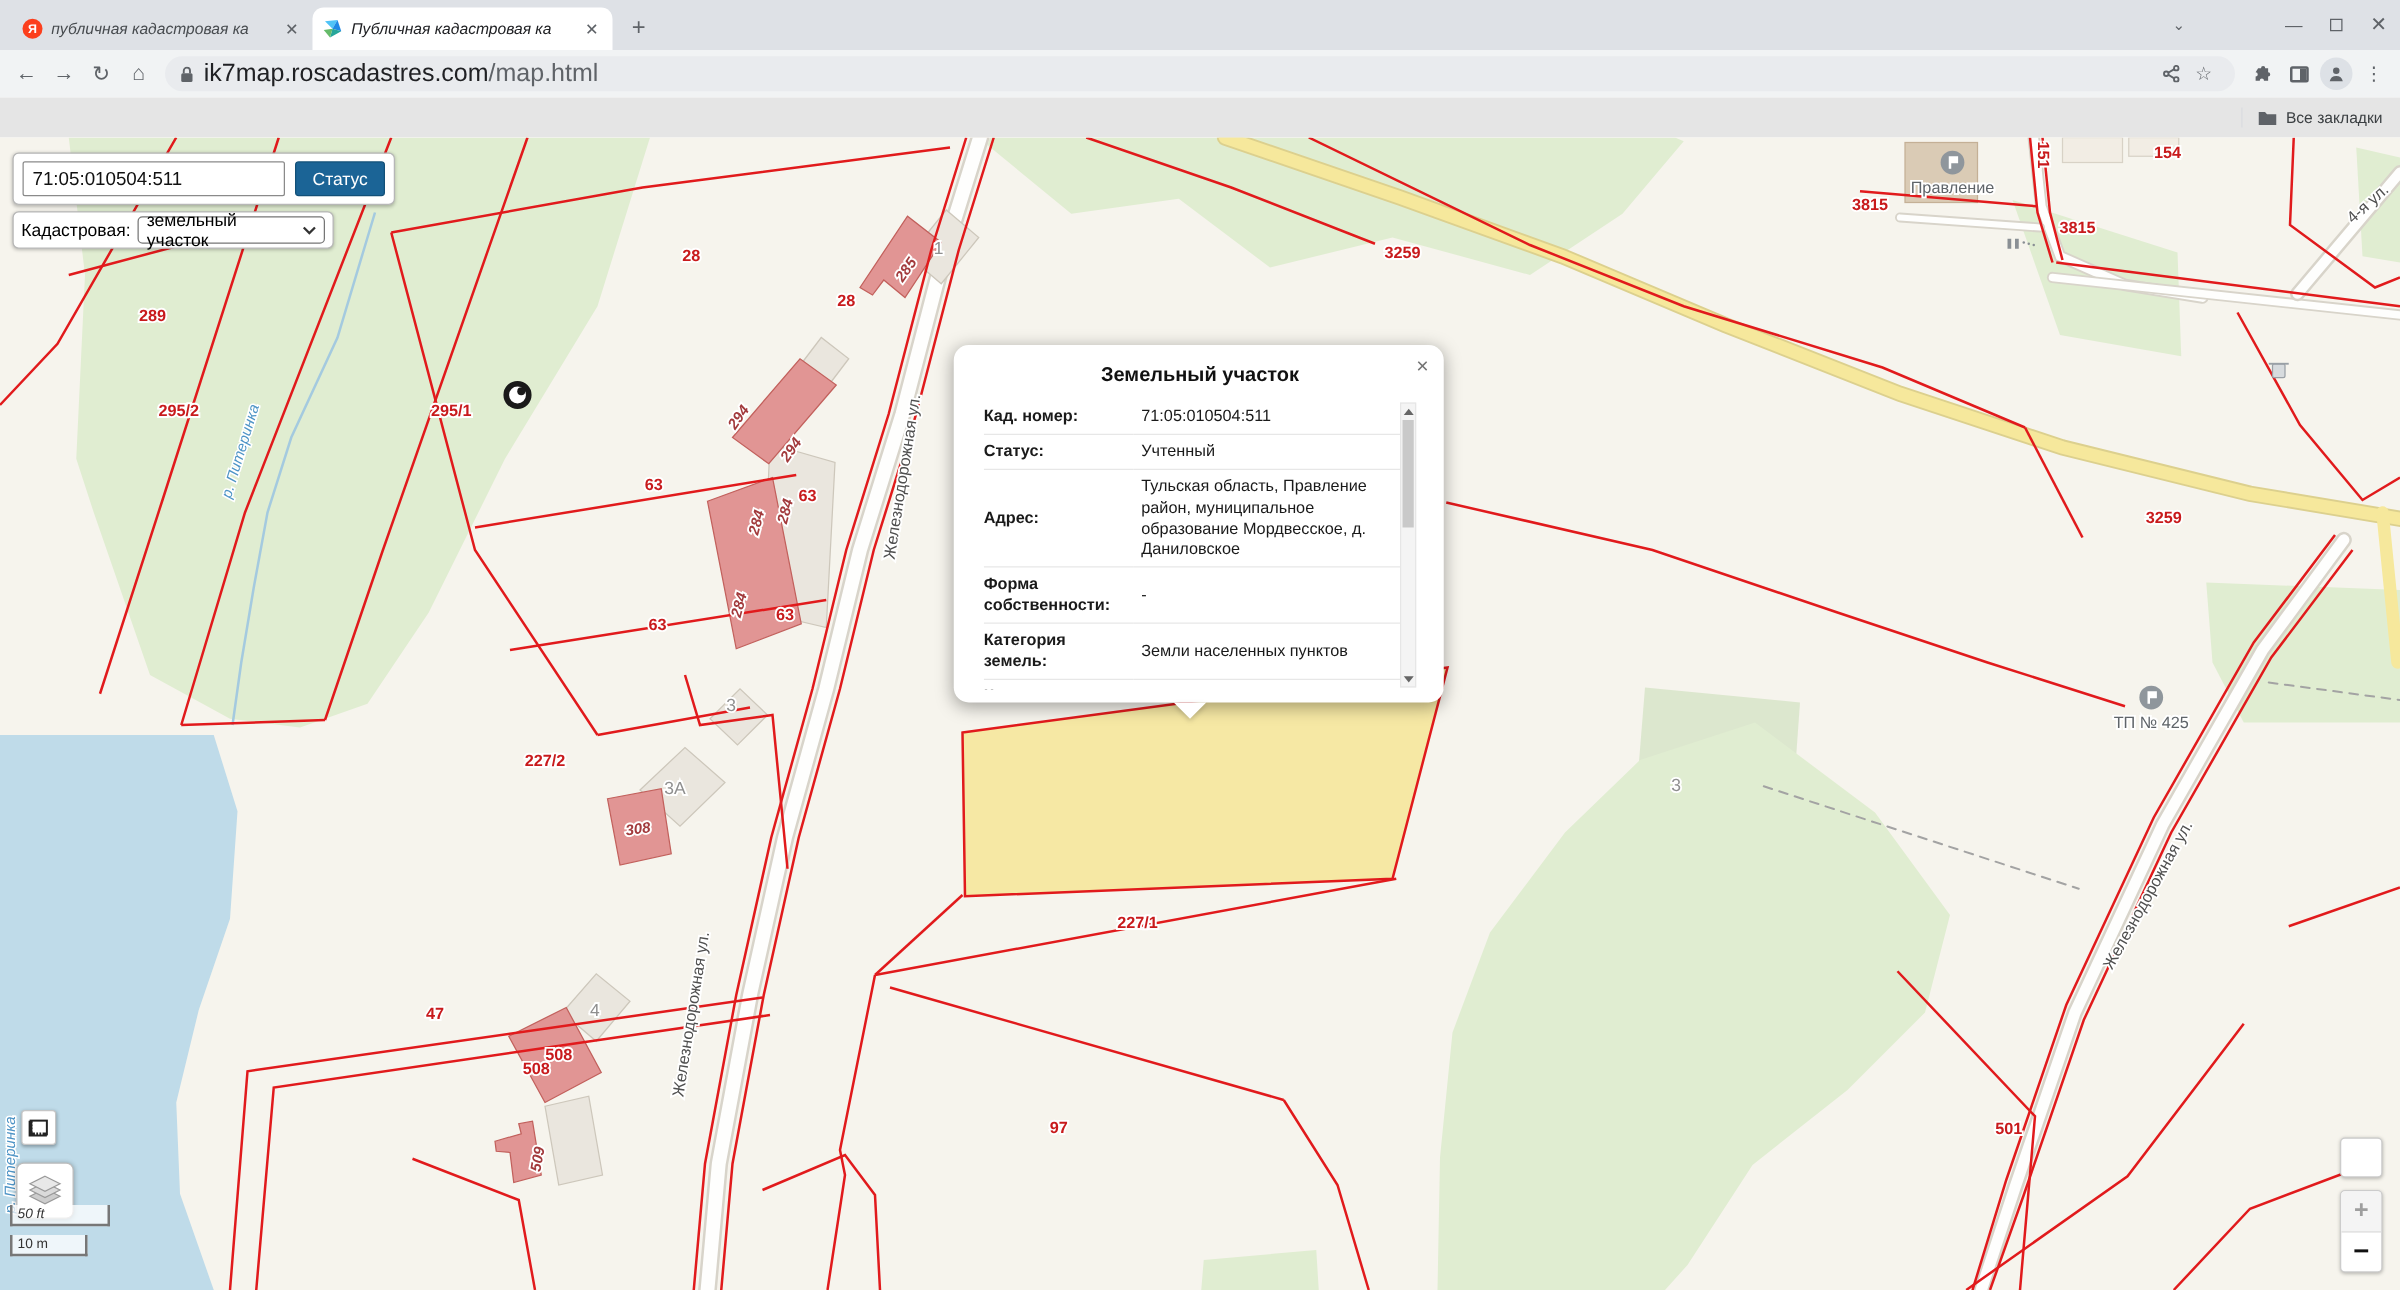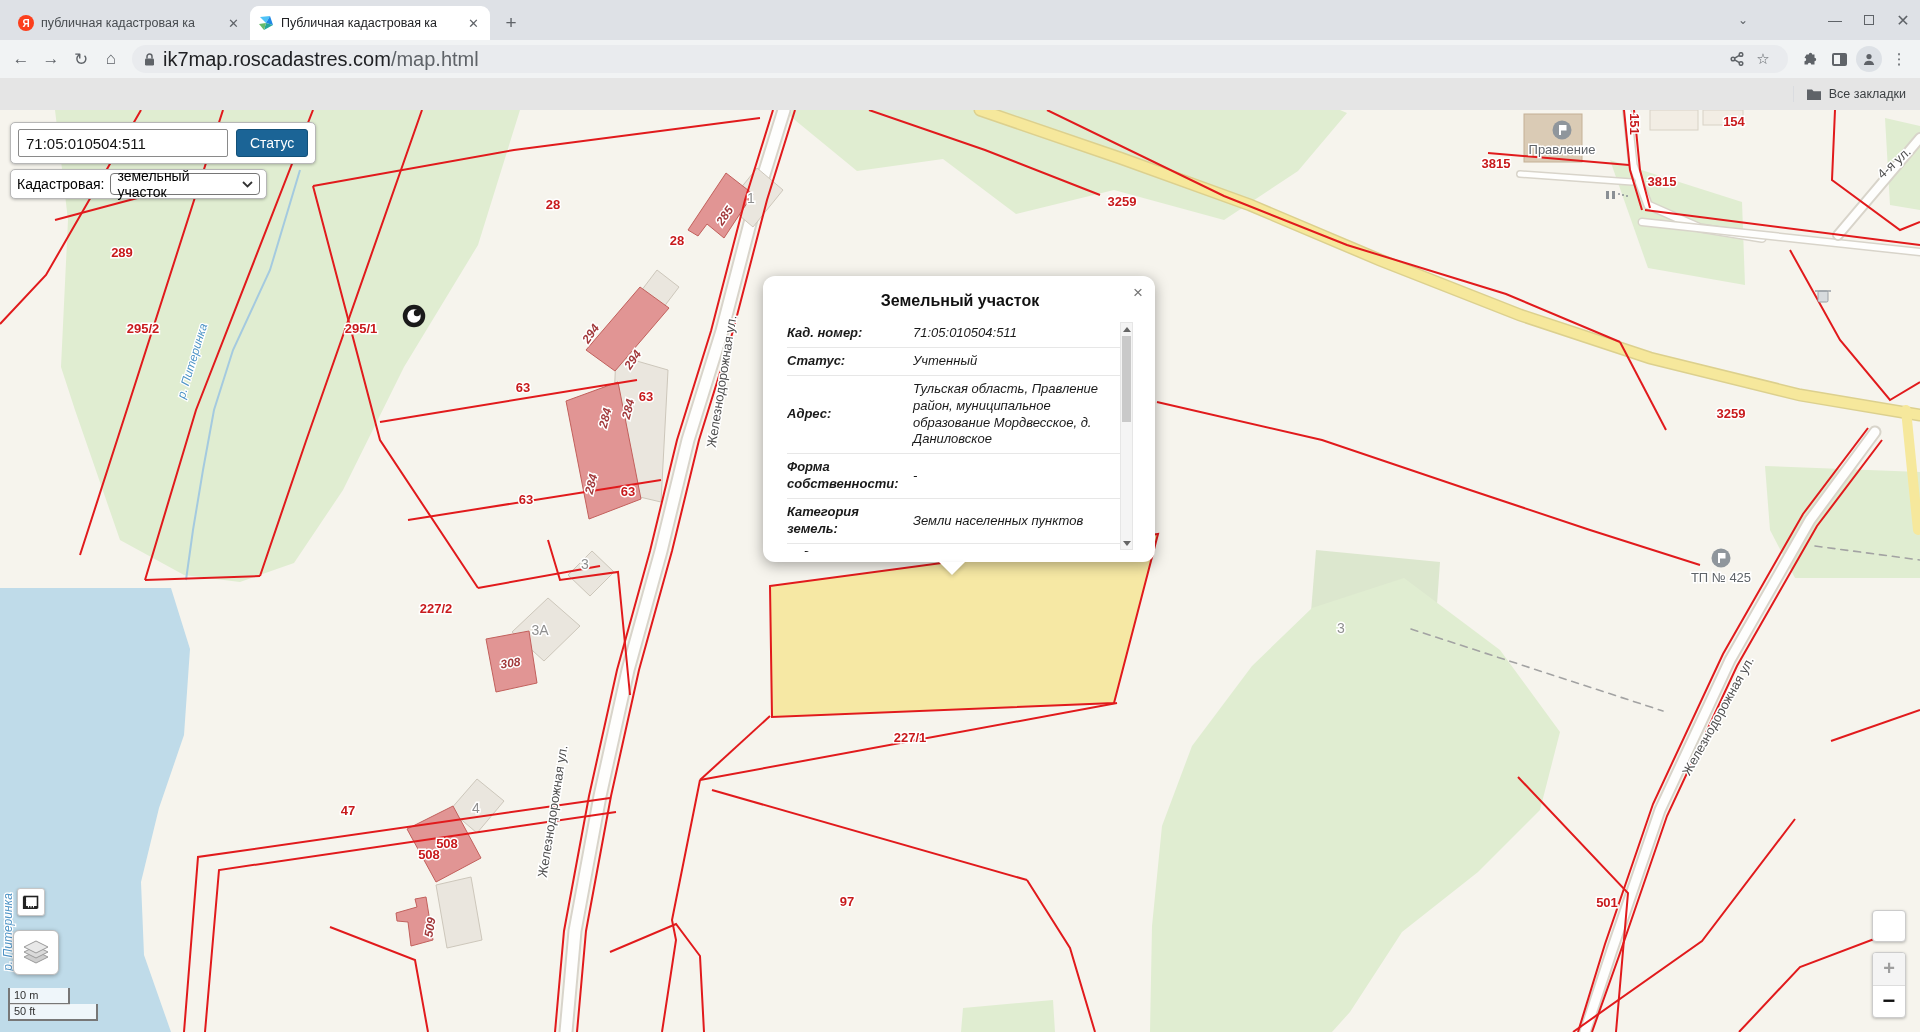--- a/index.html
+++ b/index.html
@@ -5,21 +5,21 @@
   html,body{margin:0;padding:0;width:1920px;height:1032px;overflow:hidden;
     font-family:"Liberation Sans",sans-serif;background:#fff;}
   *{box-sizing:border-box;}
 
   
   .tabstrip{position:relative;height:40px;background:#DEE1E6;display:flex;align-items:flex-end;padding-left:10px;}
   .tab{width:240px;height:34px;display:flex;align-items:center;padding:0 8px;font-size:12.5px;color:#474B4F;border-radius:9px 9px 0 0;}
   .tab.active{background:#fff;color:#202124;}
   .tab .fav{width:16px;height:16px;flex:0 0 16px;display:flex;align-items:center;justify-content:center;}
   .fav-ya{width:16px;height:16px;border-radius:50%;background:#FC3F1D;color:#fff;font-size:10px;font-weight:bold;display:flex;align-items:center;justify-content:center;}
-  .tab .ttl{flex:1;white-space:nowrap;overflow:hidden;margin:16px 7px;}
+  .tab .ttl{flex:1;white-space:nowrap;overflow:hidden;margin:16px 7px;font-style:italic;}
   .tab .cls{width:17px;height:17px;border-radius:50%;display:flex;align-items:center;justify-content:center;font-size:13px;color:#5F6368;}
   .newtab{width:28px;height:28px;margin:0 0 3px 7px;display:flex;align-items:center;justify-content:center;font-size:19px;color:#5F6368;}
   .wc{position:absolute;top:0;right:0;height:40px;display:flex;align-items:center;}
   .wcb{width:34px;height:40px;display:flex;align-items:center;justify-content:center;color:#5F6368;font-size:14px;}
   .wc-max i{display:block;width:10px;height:10px;border:1.6px solid #5F6368;}
   .wc-chev{margin-right:58px;font-size:12px;}
 
   .toolbar{height:38px;background:#F1F3F4;display:flex;align-items:center;padding:0 6px;}
   .navb{width:30px;height:30px;display:flex;align-items:center;justify-content:center;font-size:17px;color:#5F6368;border-radius:50%;}
   .omnibox{flex:1;height:28px;background:#E9EBEE;border-radius:14px;display:flex;align-items:center;padding:0 12px;margin:0 6px;}
@@ -57,21 +57,21 @@
   .ctl-search input{width:210px;height:28px;border:1px solid #8a8a8a;border-radius:2px;font-size:15px;padding:0 7px;font-family:"Liberation Sans",sans-serif;color:#111;}
   .ctl-search button{height:28px;padding:0 13px;background:#1B6496;border:1px solid #125078;border-radius:3px;color:#fff;font-size:14px;font-family:"Liberation Sans",sans-serif;}
   .ctl-def{left:10px;top:59px;padding:3px 6px;gap:6px;font-size:14px;color:#000;}
   .selbox{width:150px;height:22px;border:1px solid #767676;border-radius:4px;background:#fff;display:flex;align-items:center;justify-content:space-between;padding:0 6px;font-size:14px;}
 
   
   .popup{position:absolute;left:763px;top:166px;width:392px;background:#fff;border-radius:12px;
     box-shadow:0 3px 14px rgba(0,0,0,.35);padding:14px 22px 10px 24px;}
   .popup-close{position:absolute;top:8px;right:12px;font-size:17px;color:#757575;cursor:pointer;line-height:1;}
   .popup-title{font-size:16px;font-weight:bold;text-align:center;color:#111;margin:2px 0 10px 0;}
-  .popup-body{position:relative;padding-right:8px;font-style:italic;}
+  .popup-body{position:relative;padding-right:8px;}
   .rows{height:232px;overflow:hidden;}
   .rows table{width:100%;border-collapse:collapse;font-size:13px;color:#1a1a1a;}
   .rows tr{border-bottom:1px solid #E7E7E7;}
   .rows td{padding:5px 0;vertical-align:middle;line-height:1.3;}
   .rows td.lbl{width:120px;font-weight:bold;padding-right:6px;}
   .rows td.val{padding-left:6px;}
   .sbar{position:absolute;right:0;top:2px;bottom:2px;width:13px;background:#F4F4F4;border:1px solid #E6E6E6;}
   .sb-up,.sb-dn{position:absolute;left:0;width:100%;height:12px;display:flex;align-items:center;justify-content:center;}
   .sb-up{top:0;} .sb-dn{bottom:0;}
   .tri-up{width:0;height:0;border-left:4px solid transparent;border-right:4px solid transparent;border-bottom:5px solid #666;}
@@ -79,21 +79,21 @@
   .sb-th{position:absolute;left:1px;right:1px;top:13px;height:86px;background:#C9C9C9;}
   .popup-tail{position:absolute;left:176px;bottom:-13px;width:0;height:0;
     border-left:13px solid transparent;border-right:13px solid transparent;border-top:13px solid #fff;
     filter:drop-shadow(0 2px 2px rgba(0,0,0,.18));}
 
   
   .btn-measure{position:absolute;left:17px;top:778px;width:28px;height:28px;background:#fff;border:1px solid #c6c6c6;border-radius:3px;box-shadow:0 1px 3px rgba(0,0,0,.3);display:flex;align-items:center;justify-content:center;}
   .btn-layers{position:absolute;left:13px;top:820px;width:46px;height:45px;background:#fff;border:1px solid #bdbdbd;border-radius:6px;box-shadow:0 1px 4px rgba(0,0,0,.3);display:flex;align-items:center;justify-content:center;}
   .scaleline{position:absolute;left:8px;background:rgba(255,255,255,.75);border:2px solid #777;border-top:none;font-size:11px;color:#333;line-height:14px;padding:0 4px 1px 4px;white-space:nowrap;}
   .scale-m{top:878px;width:62px;}
-  .scale-ft{top:894px;width:90px;}
+  .scale-ft{top:854px;width:80px;font-style:italic;}
   .btn-fs{position:absolute;right:14px;top:800px;width:34px;height:32px;background:#fff;border:1px solid #ccc;border-radius:4px;box-shadow:0 1px 3px rgba(0,0,0,.25);}
   .zoombox{position:absolute;right:14px;top:842px;width:34px;height:66px;background:#fff;border:1px solid #ccc;border-radius:4px;box-shadow:0 1px 3px rgba(0,0,0,.25);display:flex;flex-direction:column;overflow:hidden;}
   .zin{flex:1;display:flex;align-items:center;justify-content:center;font-size:20px;font-weight:bold;color:#9e9e9e;background:#F4F4F4;border-bottom:1px solid #ddd;}
   .zout{flex:1;display:flex;align-items:center;justify-content:center;font-size:22px;font-weight:bold;color:#111;}
 </style>
 </head>
 <body>
 
 <div class="tabstrip">
   <div class="tab">

